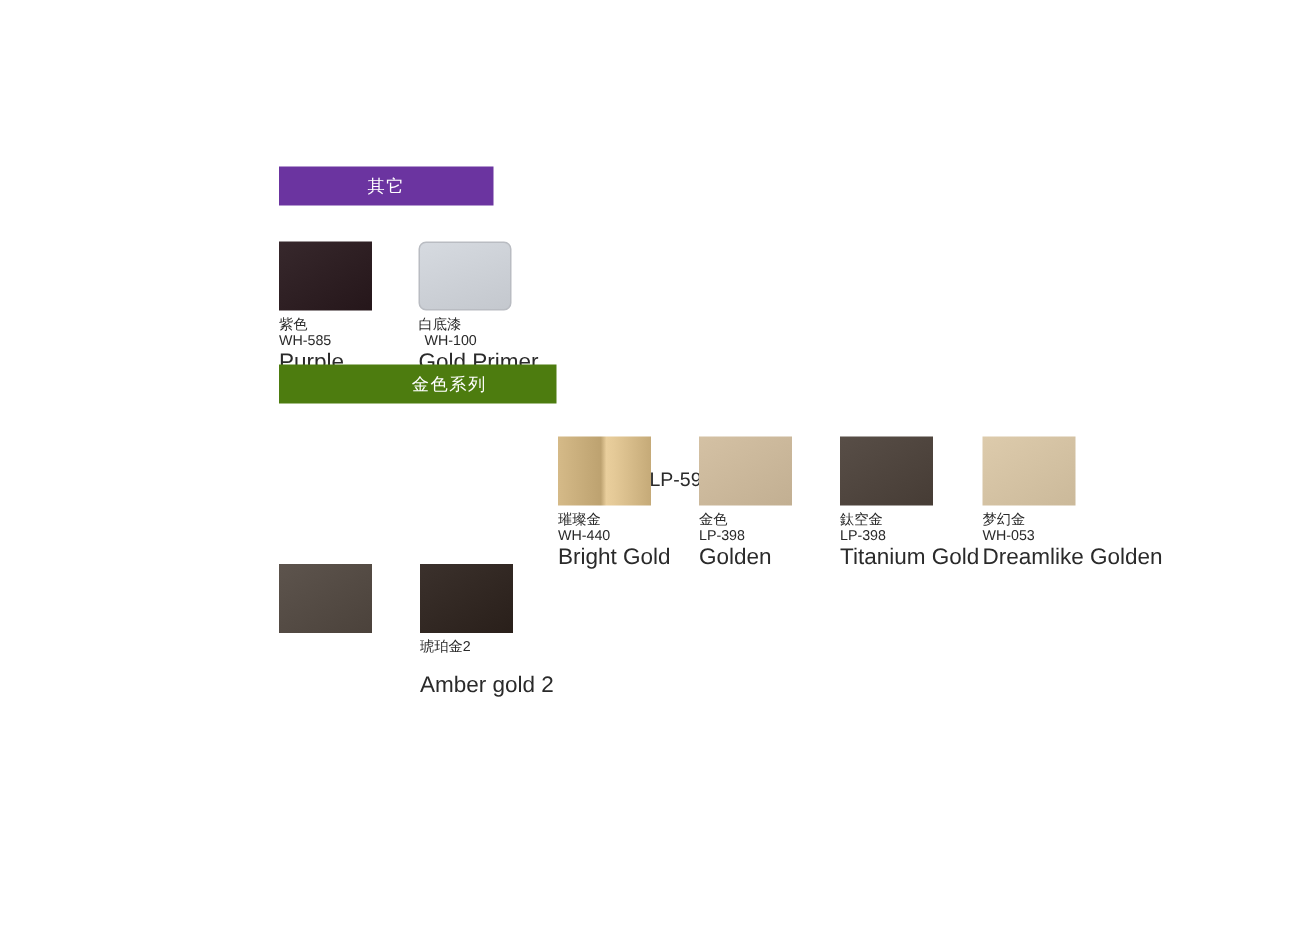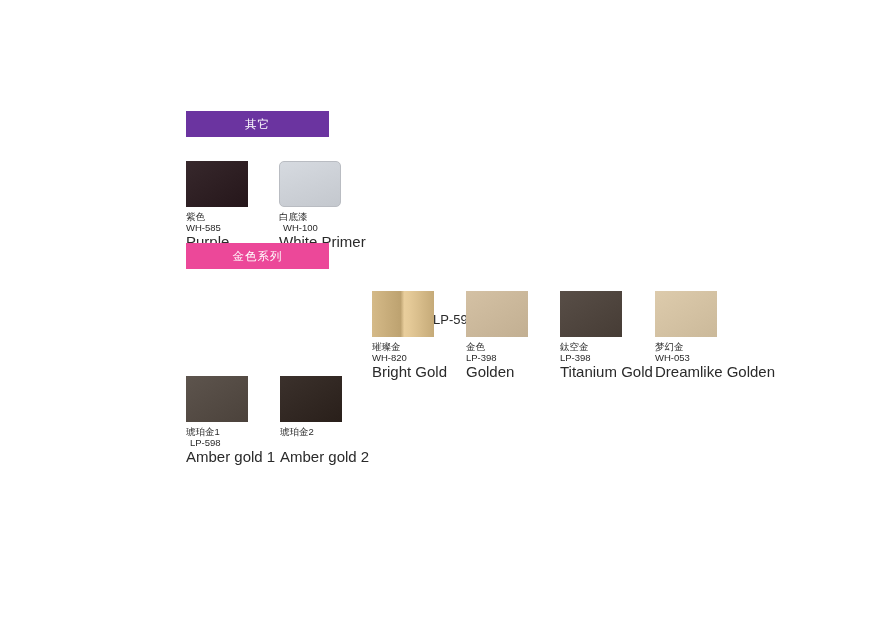--- a/index.html
+++ b/index.html
@@ -10,21 +10,21 @@
   }
   .sheet{position:absolute;left:0;top:0;width:877px;height:532px;}
 
   
   .section-bar{
     position:absolute;height:26px;width:143px;
     display:flex;align-items:center;justify-content:center;
     color:#ffffff;font-size:11.5px;letter-spacing:1px;
   }
   .section-bar.other{left:186px;top:111px;background:#6b34a0;}
-  .section-bar.gold{left:186px;top:243px;background:#ec4899;}
+  .section-bar.gold{left:186px;top:243px;background:#4d7c0f;padding-left:42px;}
   .cell{position:absolute;width:132px;}
   .chip{
     width:62px;height:46px;display:block;
     background-repeat:no-repeat;background-size:100% 100%;
   }
   .chip.primer{
     border:1px solid #b9bcc2;border-radius:5px;
     width:60px;height:44px;
   }
   .labels{margin-top:4px;line-height:1.18;}
@@ -52,33 +52,33 @@
       <div class="code">WH-585</div>
       <div class="en">Purple</div>
     </div>
   </div>
 
   <div class="cell" style="left:279px;top:161px;">
     <span class="chip primer" id="chip-primer" style="background: linear-gradient(160deg, rgb(214, 218, 224) 0%, rgb(204, 208, 214) 55%, rgb(196, 200, 206) 100%);"></span>
     <div class="labels">
       <div class="cn">白底漆</div>
       <div class="code indent">WH-100</div>
-      <div class="en">White Primer</div>
+      <div class="en">Gold Primer</div>
     </div>
   </div>
 
   <div class="section-bar gold">金色系列</div>
 
 
 
   <div class="cell" style="left:372px;top:291px;">
     <span class="chip" id="chip-g2" style="background: linear-gradient(90deg, rgb(213, 186, 136) 0%, rgb(189, 162, 112) 46%, rgb(233, 206, 156) 52%, rgb(229, 202, 152) 60%, rgb(197, 170, 120) 100%);"></span>
     <div class="labels">
       <div class="cn">璀璨金</div>
-      <div class="code">WH-820</div>
+      <div class="code">WH-440</div>
       <div class="en">Bright Gold</div>
     </div>
   </div>
 
   <div class="float-code" style="left:433px;top:312px;">LP-590</div>
 
   <div class="cell" style="left:466px;top:291px;">
     <span class="chip" id="chip-g3" style="background: linear-gradient(145deg, rgb(212, 193, 164) 0%, rgb(203, 184, 155) 50%, rgb(194, 175, 146) 100%);"></span>
     <div class="labels">
       <div class="cn">金色</div>
@@ -100,25 +100,20 @@
     <span class="chip" id="chip-g5" style="background: linear-gradient(145deg, rgb(221, 203, 172) 0%, rgb(212, 194, 163) 50%, rgb(203, 185, 154) 100%);"></span>
     <div class="labels">
       <div class="cn">梦幻金</div>
       <div class="code">WH-053</div>
       <div class="en">Dreamlike Golden</div>
     </div>
   </div>
 
   <div class="cell" style="left:186px;top:376px;">
     <span class="chip" id="chip-g6" style="background: linear-gradient(145deg, rgb(93, 84, 77) 0%, rgb(84, 75, 68) 50%, rgb(75, 66, 59) 100%);"></span>
-    <div class="labels">
-      <div class="cn">琥珀金1</div>
-      <div class="code indent">LP-598</div>
-      <div class="en">Amber gold 1</div>
-    </div>
   </div>
 
   <div class="cell" style="left:280px;top:376px;">
     <span class="chip" id="chip-g7" style="background: linear-gradient(145deg, rgb(59, 49, 44) 0%, rgb(50, 40, 35) 50%, rgb(41, 31, 26) 100%);"></span>
     <div class="labels">
       <div class="cn">琥珀金2</div>
       <div class="blank"></div>
       <div class="en">Amber gold 2</div>
     </div>
   </div>

